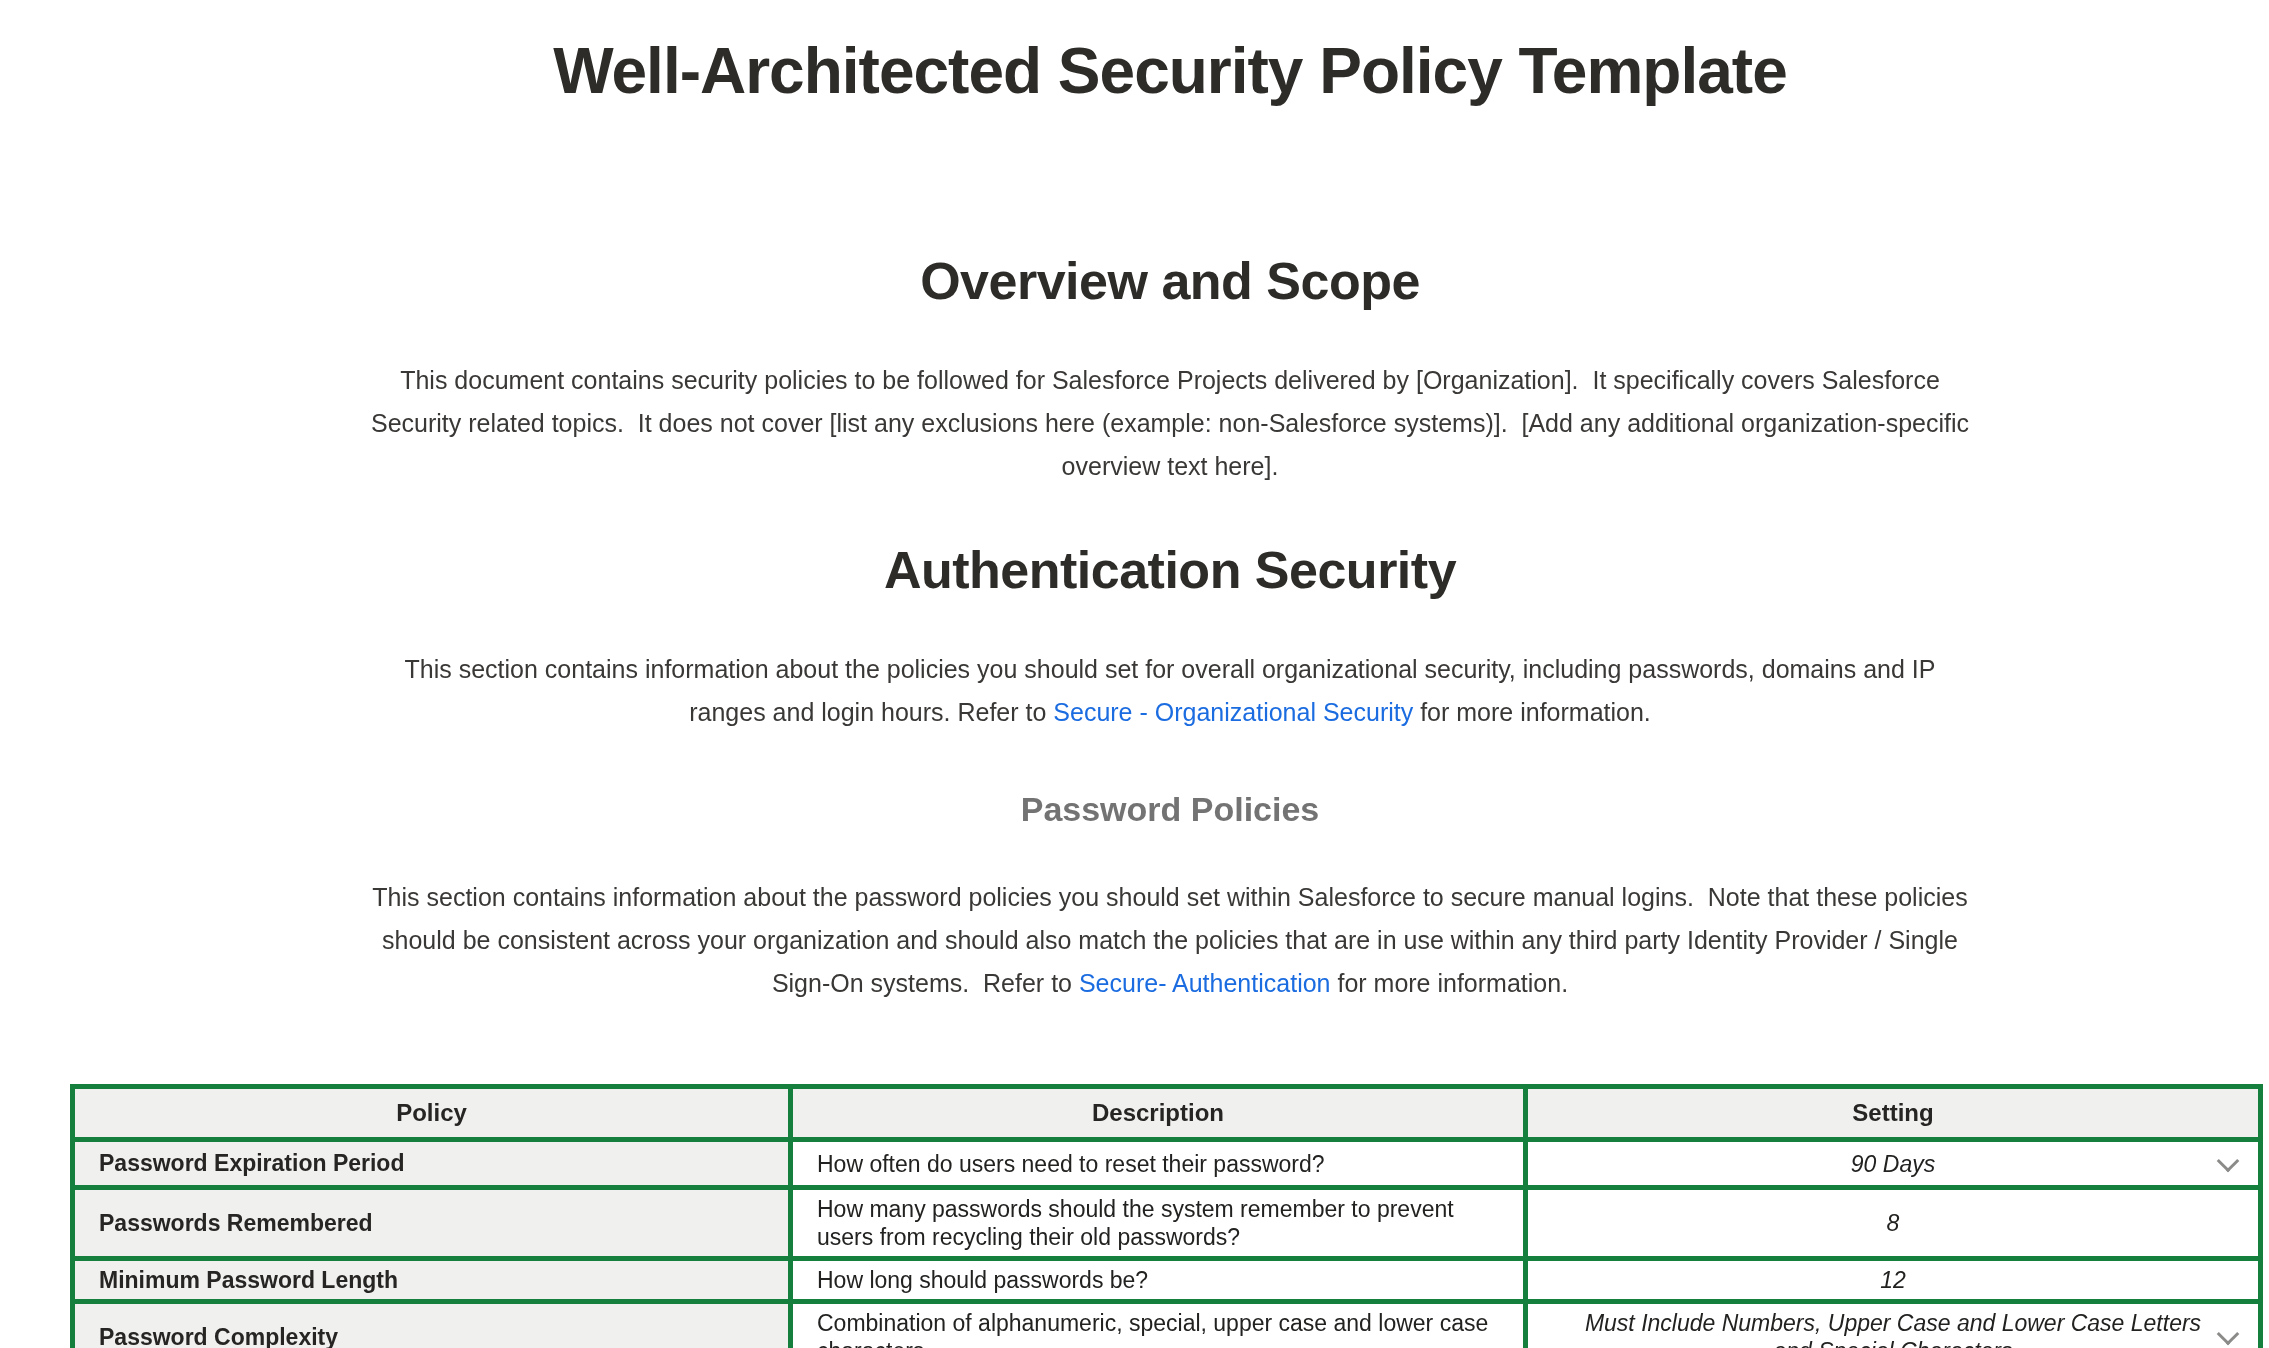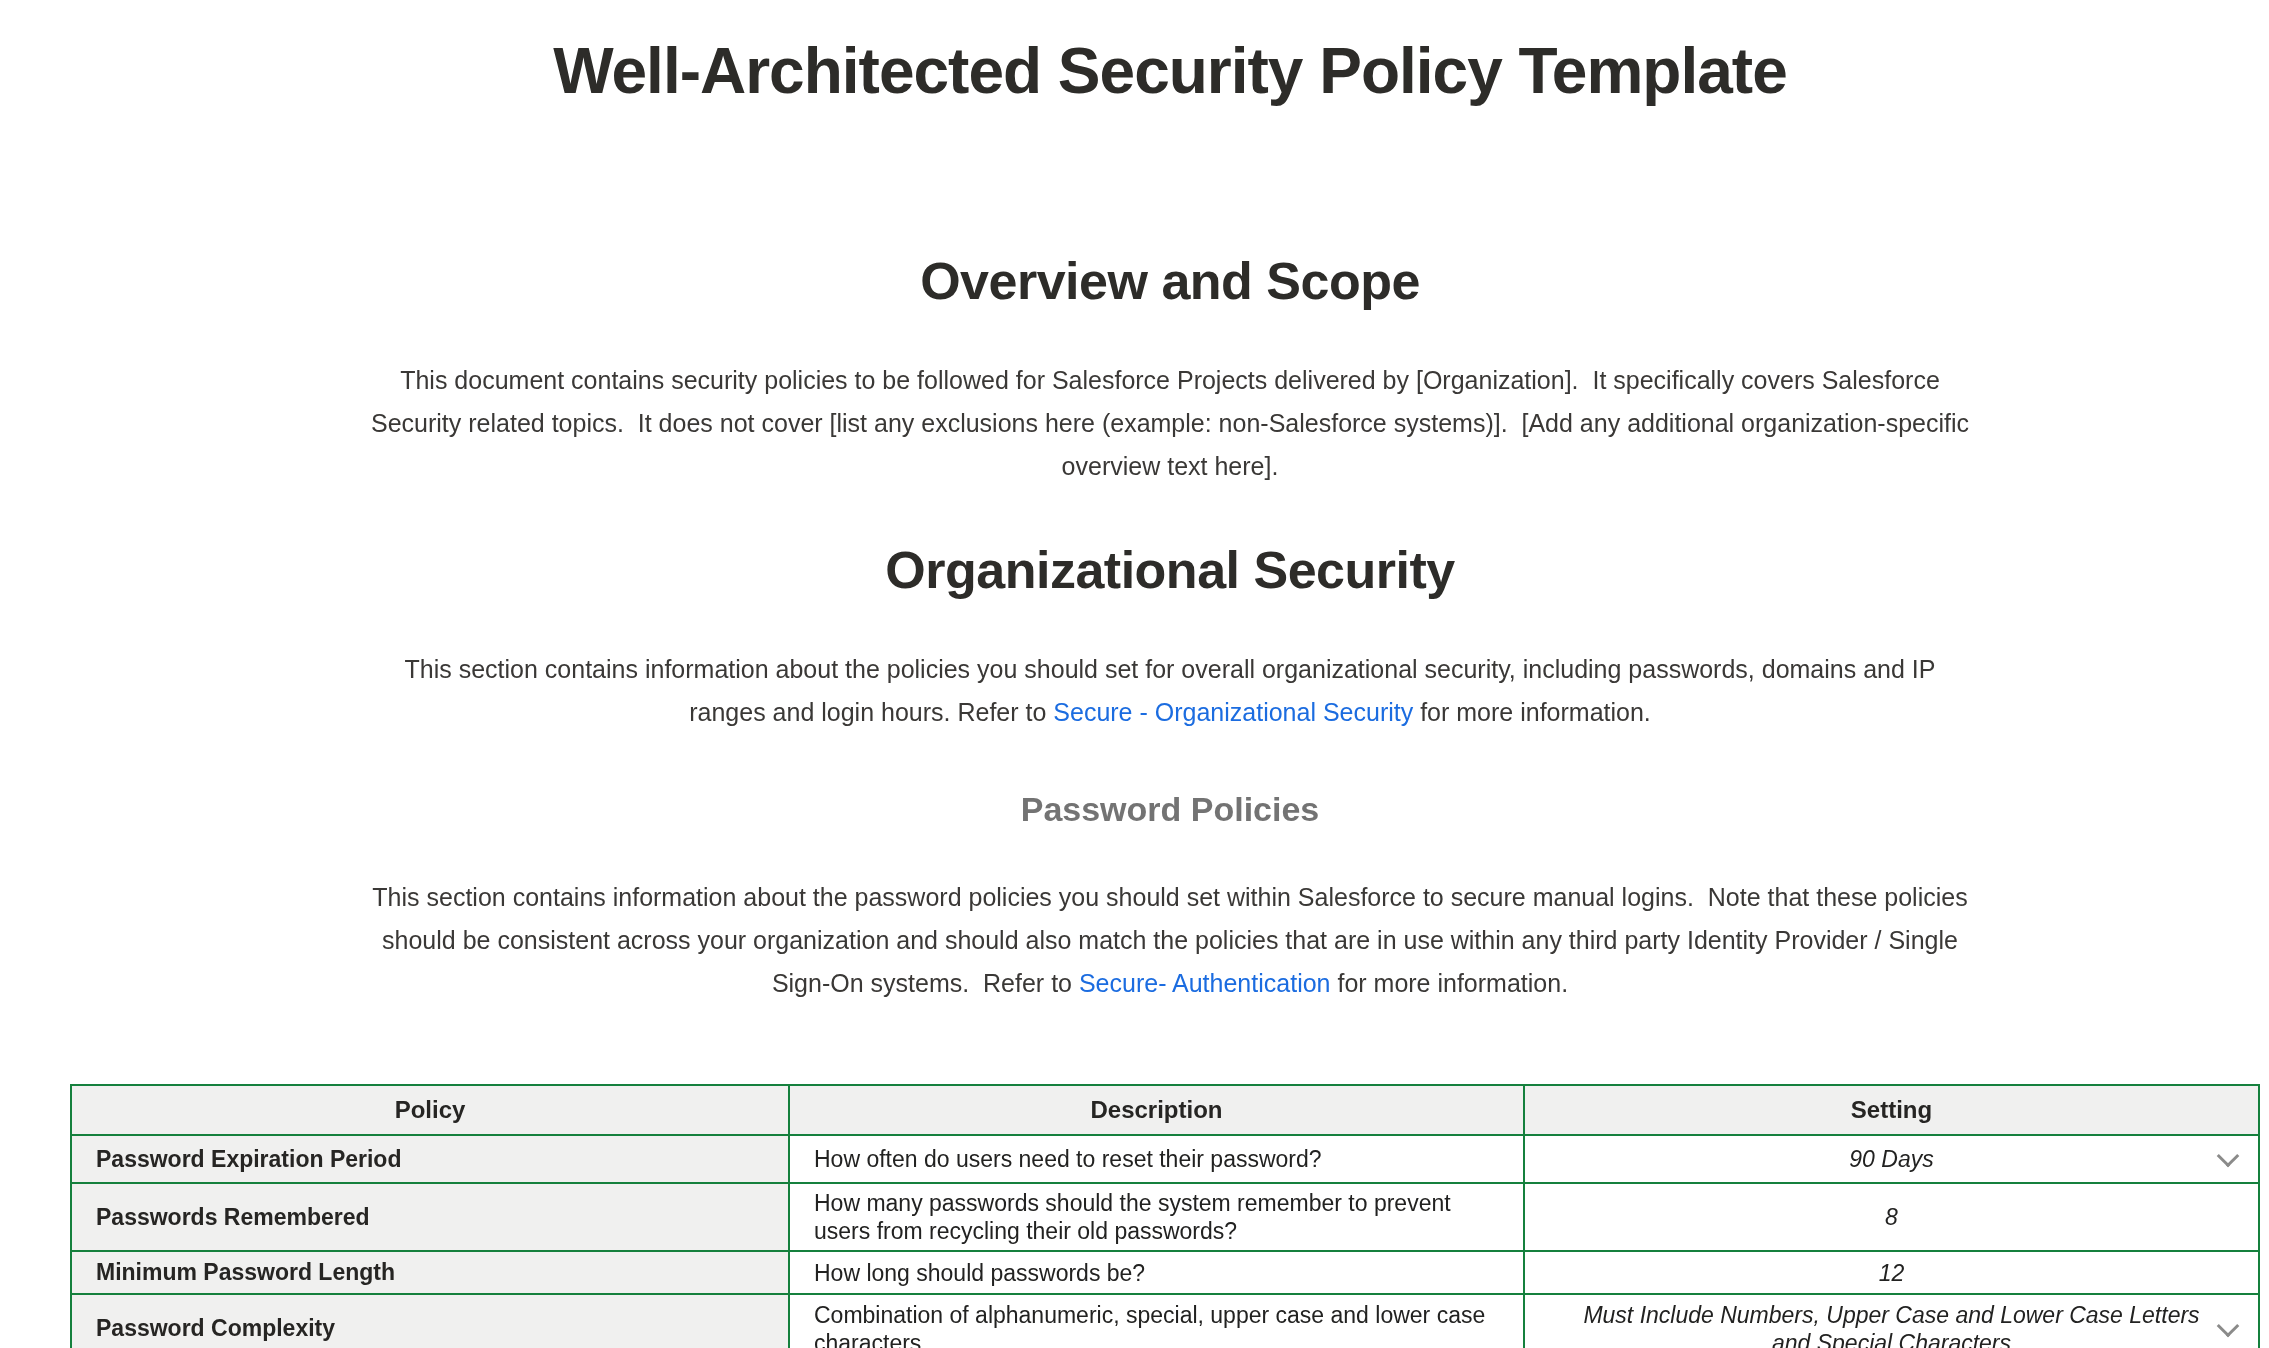--- a/index.html
+++ b/index.html
@@ -79,21 +79,21 @@
     border-collapse: collapse;
     table-layout: fixed;
     width: 2188px;
     font-size: 23px;
     color: #222221;
   }
   .policy-table col.c-policy   { width: 718px; }
   .policy-table col.c-desc     { width: 735px; }
   .policy-table col.c-setting  { width: 735px; }
   .policy-table th, .policy-table td {
-    border: 2px solid #15803d;
+    border: 5px solid #15803d;
     padding: 5px 24px;
     vertical-align: middle;
   }
   .policy-table th {
     background: #f0f0ef;
     font-weight: 700;
     font-size: 24px;
     text-align: center;
     height: 38px;
     color: #262523;
@@ -140,21 +140,21 @@
 <div class="content">
 
   <h1 class="doc-title">Well-Architected Security Policy Template</h1>
 
   <p class="note"><br></p>
 
   <h2 class="section-heading">Overview and Scope</h2>
 
   <p class="body-para">This document contains security policies to be followed for Salesforce Projects delivered by [Organization].  It specifically covers Salesforce Security related topics.  It does not cover [list any exclusions here (example: non-Salesforce systems)].  [Add any additional organization-specific overview text here].</p>
 
-  <h2 class="section-heading">Organizational Security</h2>
+  <h2 class="section-heading">Authentication Security</h2>
 
   <p class="body-para"><span>This section contains information about the policies you should set for overall organizational security, including passwords, domains and IP ranges and login hours. Refer to </span><a class="doc-link" href="#">Secure - Organizational Security</a><span> for more information.</span></p>
 
   <h3 class="sub-heading">Password Policies</h3>
 
   <p class="body-para"><span>This section contains information about the password policies you should set within Salesforce to secure manual logins.  Note that these policies should be consistent across your organization and should also match the policies that are in use within any third party Identity Provider / Single Sign-On systems.  Refer to </span><a class="doc-link" href="#">Secure- Authentication</a><span> for more information.</span></p>
 
 </div>
 
 <div class="table-wrap">

